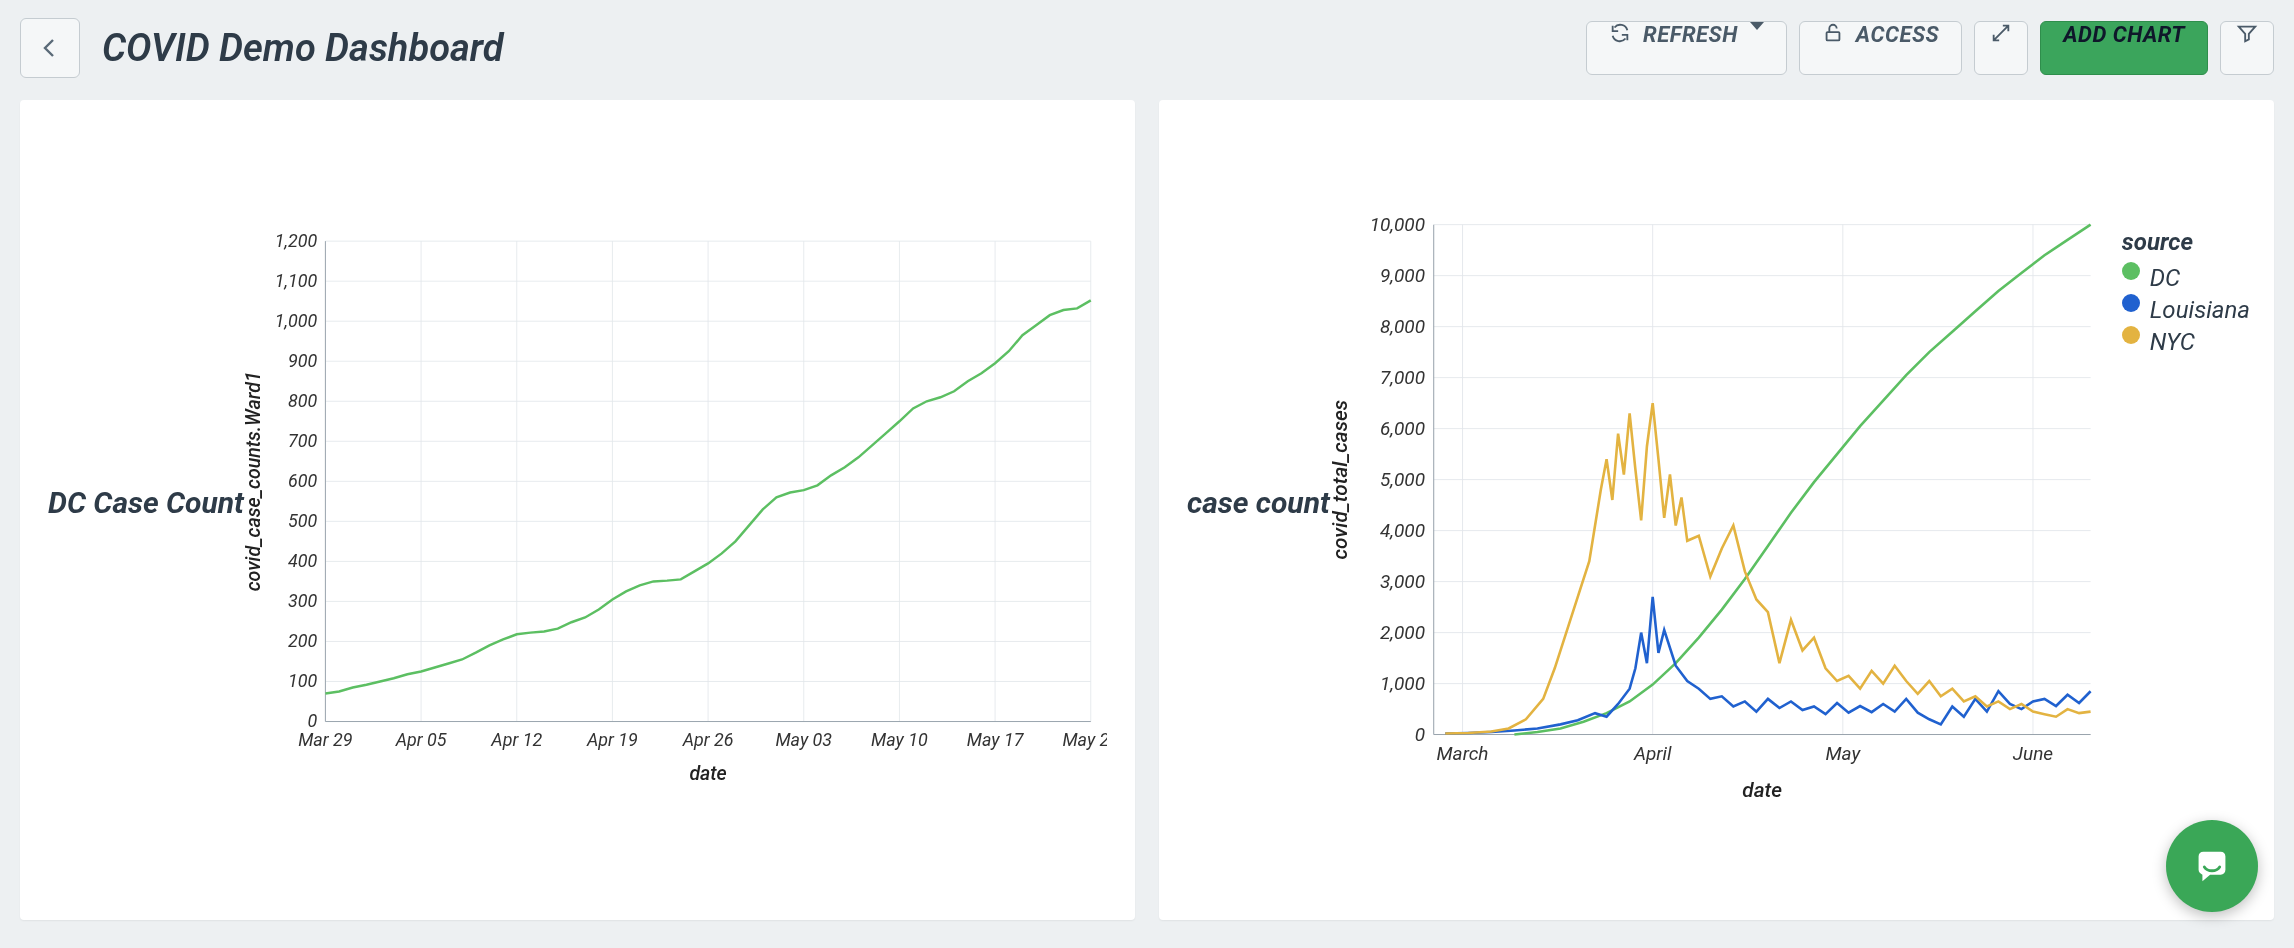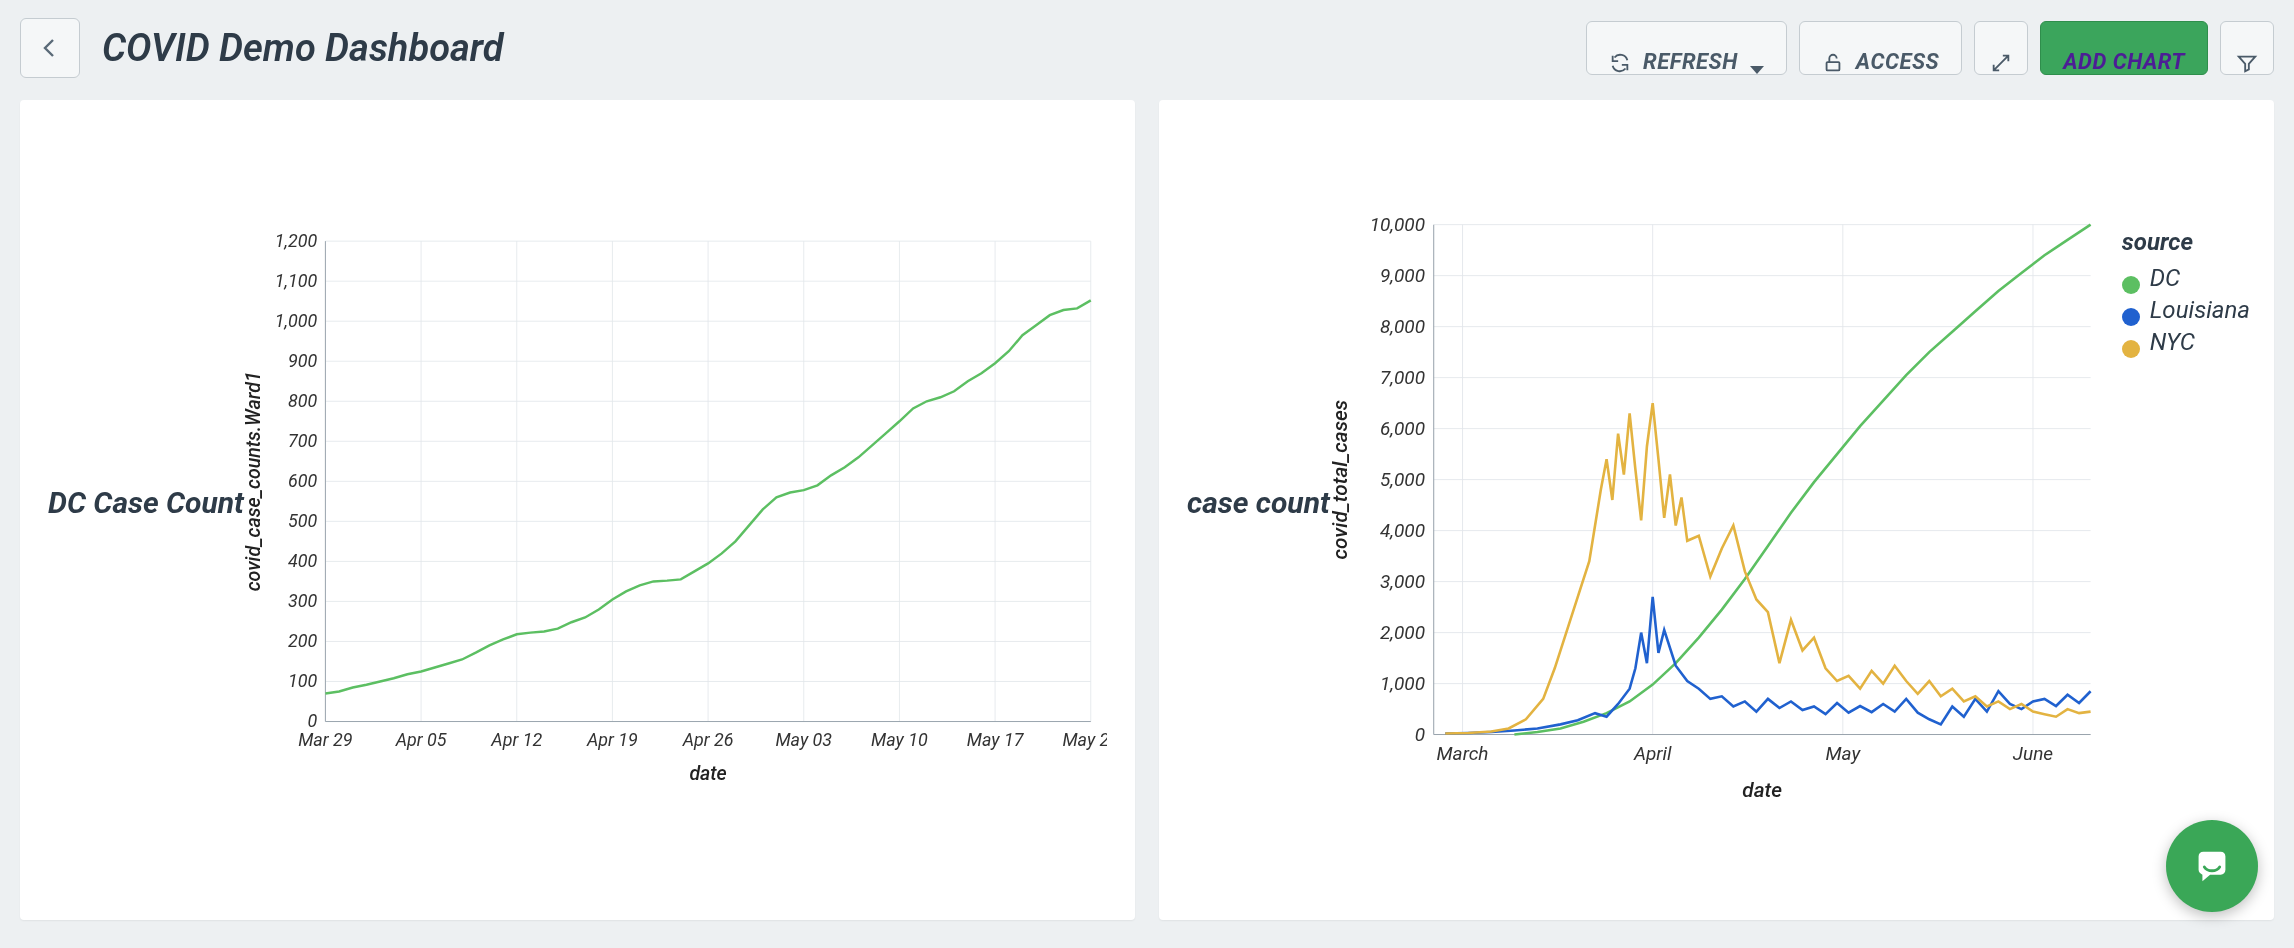--- a/index.html
+++ b/index.html
@@ -20,41 +20,41 @@
   }
   html,body{margin:0;padding:0;background:var(--bg);font-family:-apple-system,BlinkMacSystemFont,"Segoe UI",Roboto,Helvetica,Arial,sans-serif;color:var(--text);}
   .page{width:2294px;height:948px;box-sizing:border-box;padding:18px 20px 24px 20px;position:relative;font-style:italic;}
 
   
   .toolbar{display:flex;align-items:center;gap:22px;margin-bottom:22px;}
   .back-btn{width:58px;height:58px;border:1px solid var(--btn-border);border-radius:6px;background:var(--btn-bg);display:flex;align-items:center;justify-content:center;cursor:pointer;}
   .back-btn svg{width:24px;height:24px;fill:none;stroke:#5a6a78;stroke-width:2.4;}
   .title{font-size:38px;font-weight:600;flex:1;}
   .toolbar-right{display:flex;gap:12px;align-items:center;}
-  .btn{height:52px;padding:0 22px;border:1px solid var(--btn-border);border-radius:6px;background:var(--btn-bg);color:var(--btn-text);display:flex;align-items:flex-end;gap:12px;font-size:22px;font-weight:700;letter-spacing:.5px;cursor:pointer;}
+  .btn{height:52px;padding:0 22px;border:1px solid var(--btn-border);border-radius:6px;background:var(--btn-bg);color:var(--btn-text);display:flex;align-items:flex-start;gap:12px;font-size:22px;font-weight:700;letter-spacing:.5px;cursor:pointer;}
   .btn.square{width:52px;padding:0;justify-content:center;}
-  .btn.primary{background:var(--green);border-color:var(--green-dark);color:#4c1d95;}
+  .btn.primary{background:var(--green);border-color:var(--green-dark);color:#0f172a;}
   .btn svg{width:22px;height:22px;fill:none;stroke:currentColor;stroke-width:2;}
   .btn .caret{width:0;height:0;border-left:7px solid transparent;border-right:7px solid transparent;border-top:8px solid currentColor;}
 
   
   .cards{display:flex;gap:24px;height:820px;}
   .card{flex:1;background:var(--card);border-radius:4px;box-shadow:0 1px 2px rgba(0,0,0,.06);padding:28px 28px 24px 28px;display:flex;flex-direction:row;align-items:center;box-sizing:border-box;}
   .chart-title{font-size:30px;font-weight:700;color:#2e3b48;margin:0 0 20px 0;text-align:center;}
   .chart-wrap{flex:1;width:100%;position:relative;}
   svg.chart{width:100%;height:100%;}
   .axis text{font-size:22px;fill:#333;font-family:inherit;}
   .axis-label{font-size:24px;fill:#222;font-weight:500;}
   .grid line{stroke:#e2e6ea;stroke-width:1;}
   .axis-line{stroke:#9aa4ad;stroke-width:1.2;}
   .series{fill:none;stroke-width:3;}
 
   .legend{position:absolute;top:12px;font-size:24px;}
   .legend-title{font-weight:700;margin-bottom:6px;}
-  .legend-row{display:flex;align-items:flex-end;gap:10px;line-height:32px;cursor:pointer;}
+  .legend-row{display:flex;align-items:flex-start;gap:10px;line-height:32px;cursor:pointer;}
   .dot{width:18px;height:18px;border-radius:50%;}
 
   
   .fab{position:absolute;right:36px;bottom:36px;width:92px;height:92px;border-radius:50%;background:var(--fab);display:flex;align-items:center;justify-content:center;box-shadow:0 4px 14px rgba(0,0,0,.25);cursor:pointer;}
   .fab svg{width:46px;height:46px;fill:none;stroke:#fff;stroke-width:3;stroke-linecap:round;}
 </style>
 </head>
 <body>
 
 <div class="page">

